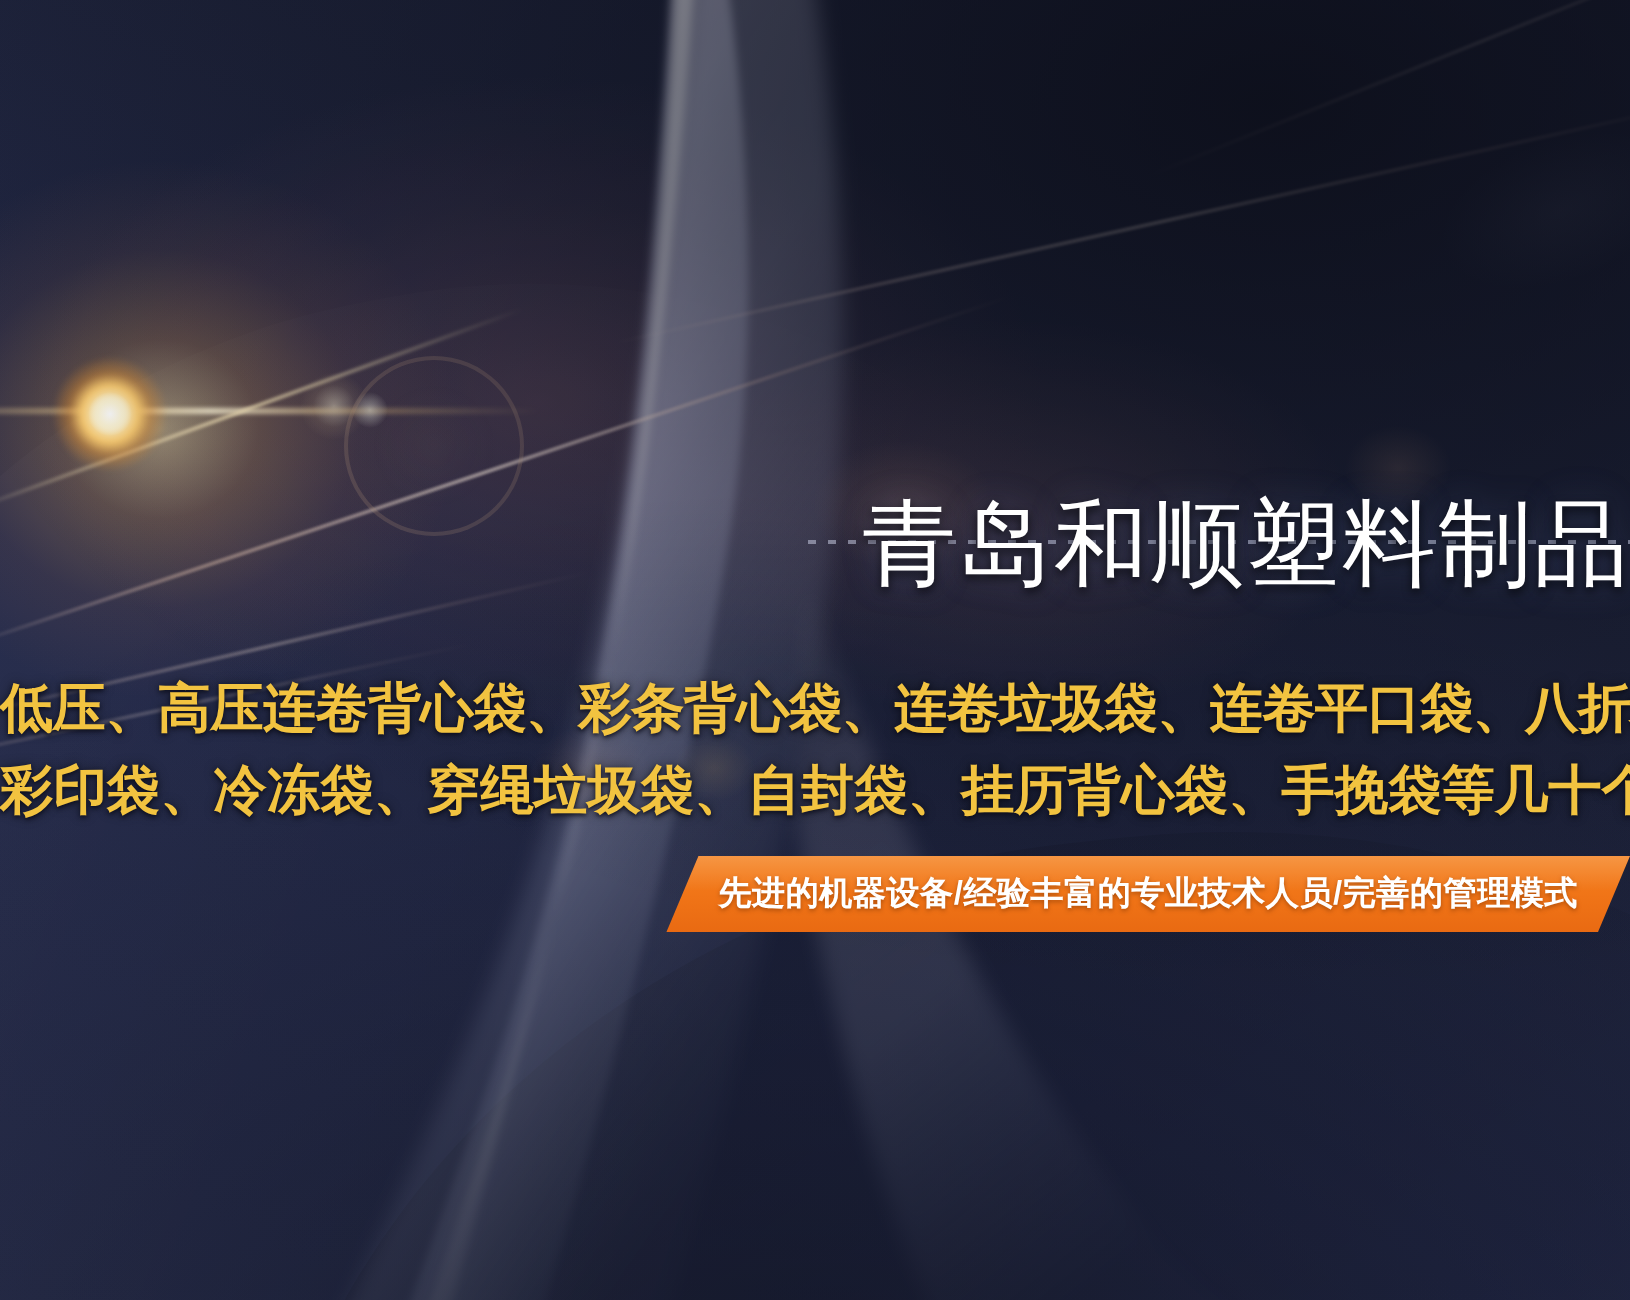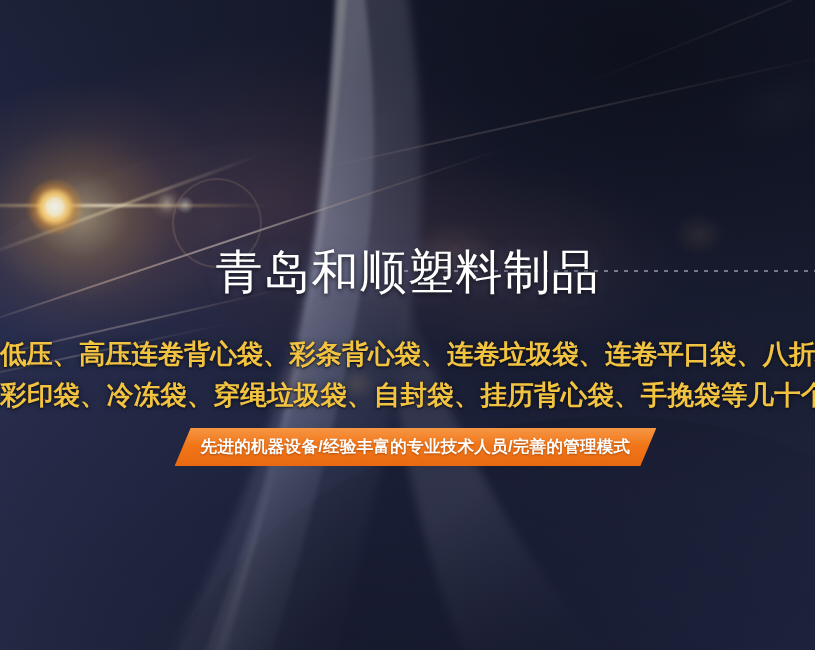--- a/index.html
+++ b/index.html
@@ -146,21 +146,21 @@
     height: 2px;
     background-image: linear-gradient(90deg, rgba(196,200,222,0.55) 0 4px, rgba(0,0,0,0) 4px 10px);
     background-size: 10px 2px;
     background-repeat: repeat-x;
   }
 
   #title {
     position: absolute;
     left: 0; right: 0;
     top: 248px;
-    text-align: center;
+    text-align: right;
     font-size: 47px;
     line-height: 1.0;
     font-weight: 400;
     letter-spacing: 1px;
     color: #ffffff;
     text-shadow:
       0 2px 5px rgba(0,0,0,0.70),
       0 0 18px rgba(120,140,200,0.30);
     white-space: nowrap;
   }
@@ -179,21 +179,21 @@
       0 0 6px rgba(0,0,0,0.45);
   }
   #subline-1 { top: 341px; letter-spacing: -0.2px; }
   #subline-2 { top: 382px; letter-spacing: 0.2px; }
 
   #tagline-wrap {
     position: absolute;
     left: 16px; right: 0;
     top: 428px;
     display: flex;
-    justify-content: center;
+    justify-content: flex-end;
   }
   #tagline {
     position: relative;
     height: 38px;
     display: flex;
     align-items: center;
     justify-content: center;
     padding: 0 26px;
     background: linear-gradient(180deg, #f58220 0%, #f07417 52%, #e96a12 100%);
     color: #ffffff;

